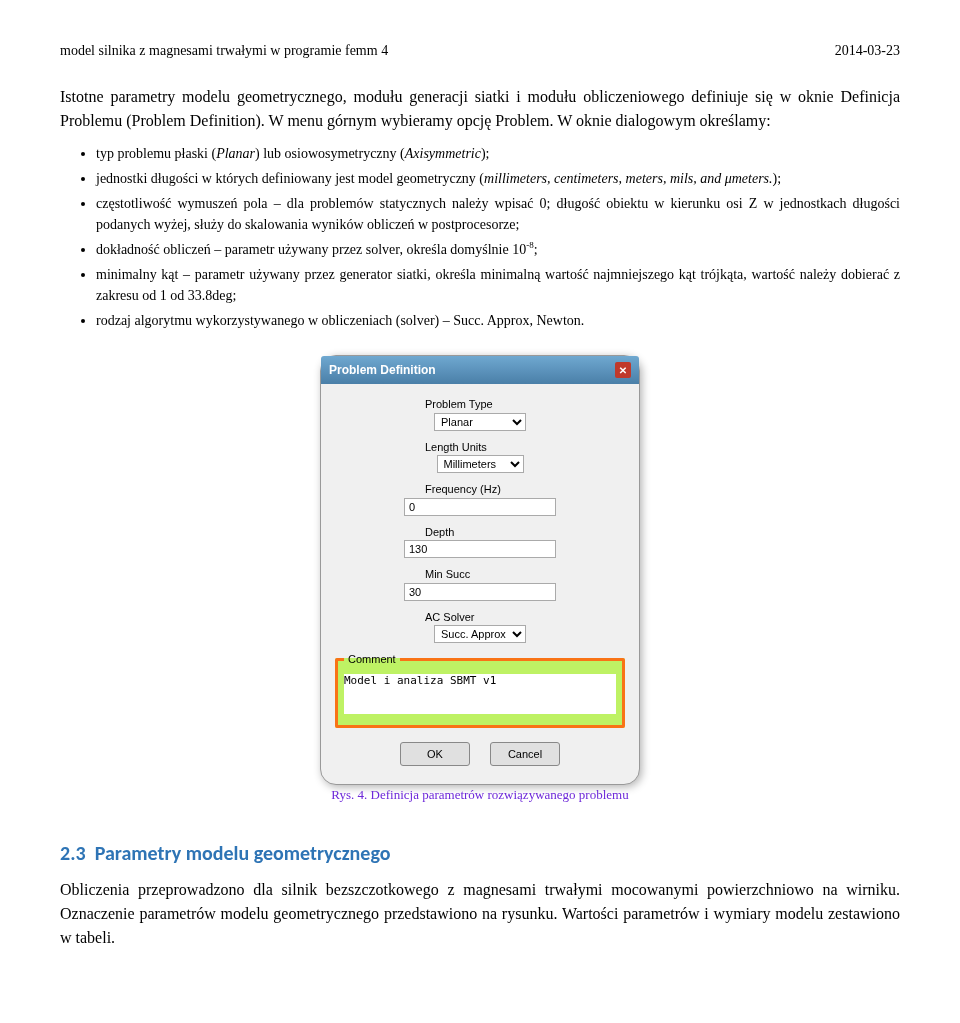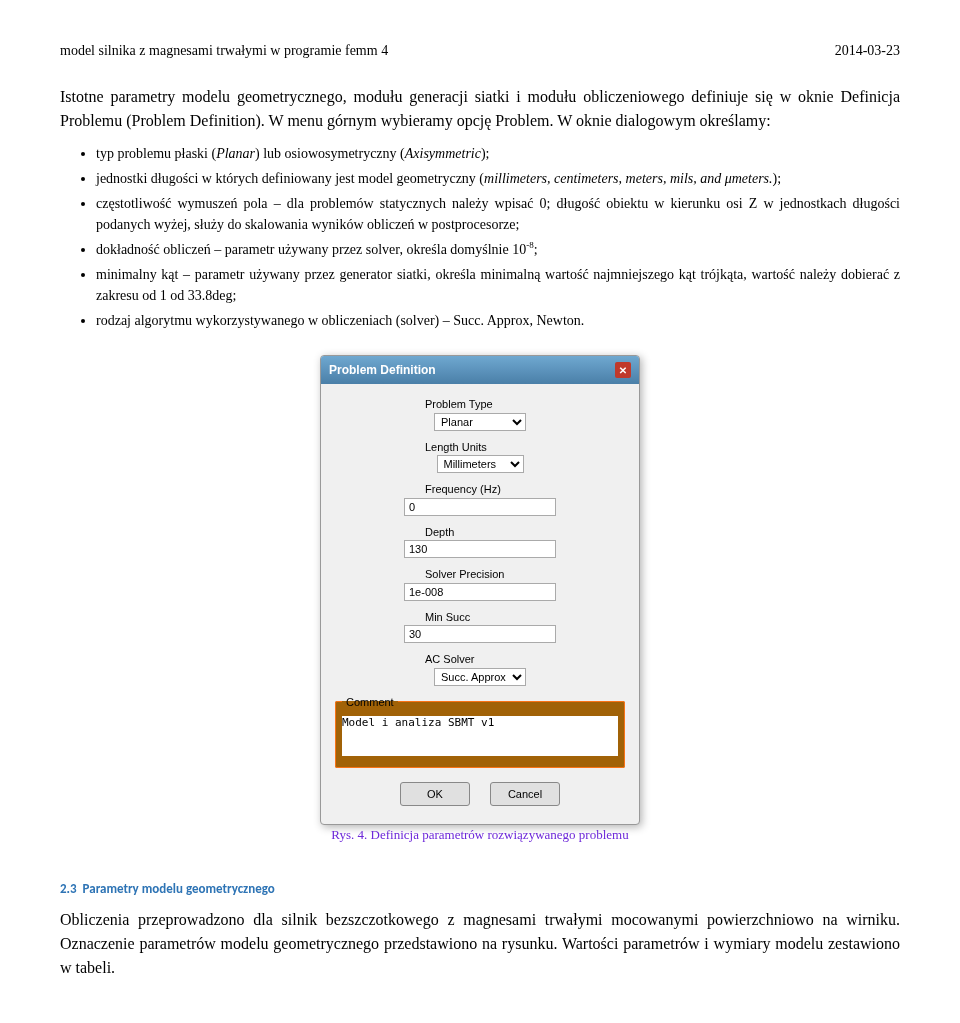--- a/index.html
+++ b/index.html
@@ -38,39 +38,39 @@
     }
     .bullet-list li {
       text-align: justify;
       margin-bottom: 4px;
       font-size: 14px;
     }
 
     
     .section-heading {
       color: #2e74b5;
-      font-size: 13px;
+      font-size: 20px;
       font-weight: bold;
       margin-top: 34px;
       margin-bottom: 10px;
       font-family: Calibri, Arial, sans-serif;
     }
 
     
     .dialog-wrapper {
       display: flex;
       flex-direction: column;
       align-items: center;
       margin: 24px 0 8px 0;
     }
 
     .dialog-box {
       background: #f0f0f0;
       border: 1px solid #999;
-      border-radius: 4px;
+      border-radius: 16px;
       width: 320px;
       box-shadow: 2px 2px 8px rgba(0,0,0,0.3);
       font-family: Arial, sans-serif;
       font-size: 12px;
     }
 
     .dialog-title-bar {
       background: linear-gradient(to bottom, #6fa8d0, #4a7fa8);
       color: #fff;
       padding: 5px 8px;
@@ -128,22 +128,22 @@
       flex: 1;
       height: 22px;
       border: 1px solid #aaa;
       background: #fff;
       font-size: 11px;
       padding: 1px 2px;
       appearance: auto;
     }
 
     .dialog-comment {
-      border: 1px solid #f97316;
-      background: #a16207;
+      border: 3px solid #f97316;
+      background: #bef264;
       margin: 0 0 10px 0;
       padding: 6px;
       border-radius: 2px;
     }
 
     .dialog-comment-legend {
       font-size: 11px;
       padding: 0 4px;
     }
 
@@ -249,24 +249,20 @@
       <div class="dialog-row">
         <span class="dialog-label">Frequency (Hz)</span>
         <input class="dialog-input" type="text" value="0" style="">
       </div>
 
       <div class="dialog-row">
         <span class="dialog-label">Depth</span>
         <input class="dialog-input" type="text" value="130" style="">
       </div>
 
-      <div class="dialog-row">
-        <span class="dialog-label">Solver Precision</span>
-        <input class="dialog-input" type="text" value="1e-008" style="">
-      </div>
 
       <div class="dialog-row">
         <span class="dialog-label">Min Succ</span>
         <input class="dialog-input" type="text" value="30" style="">
       </div>
 
       <div class="dialog-row">
         <span class="dialog-label">AC Solver</span>
         <select class="dialog-select">
           <option>Succ. Approx</option>

